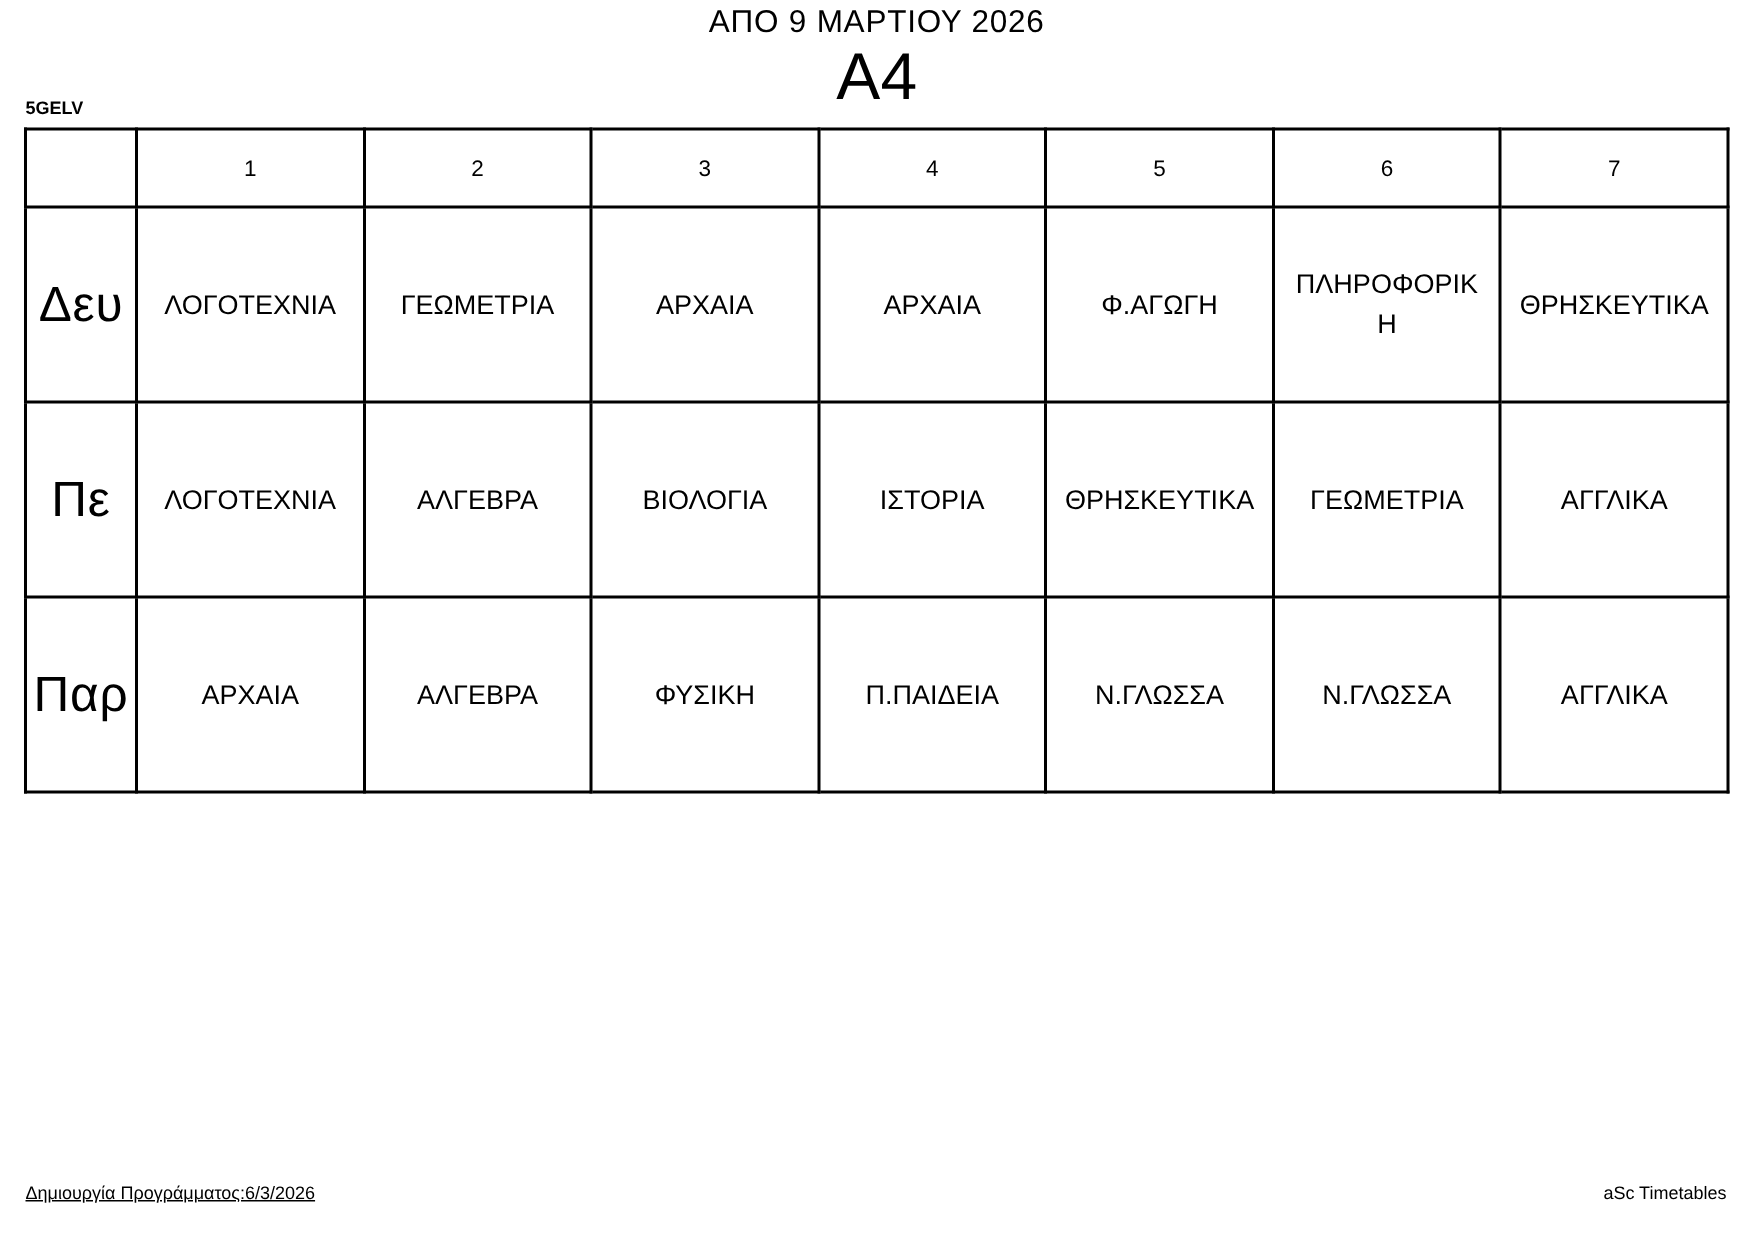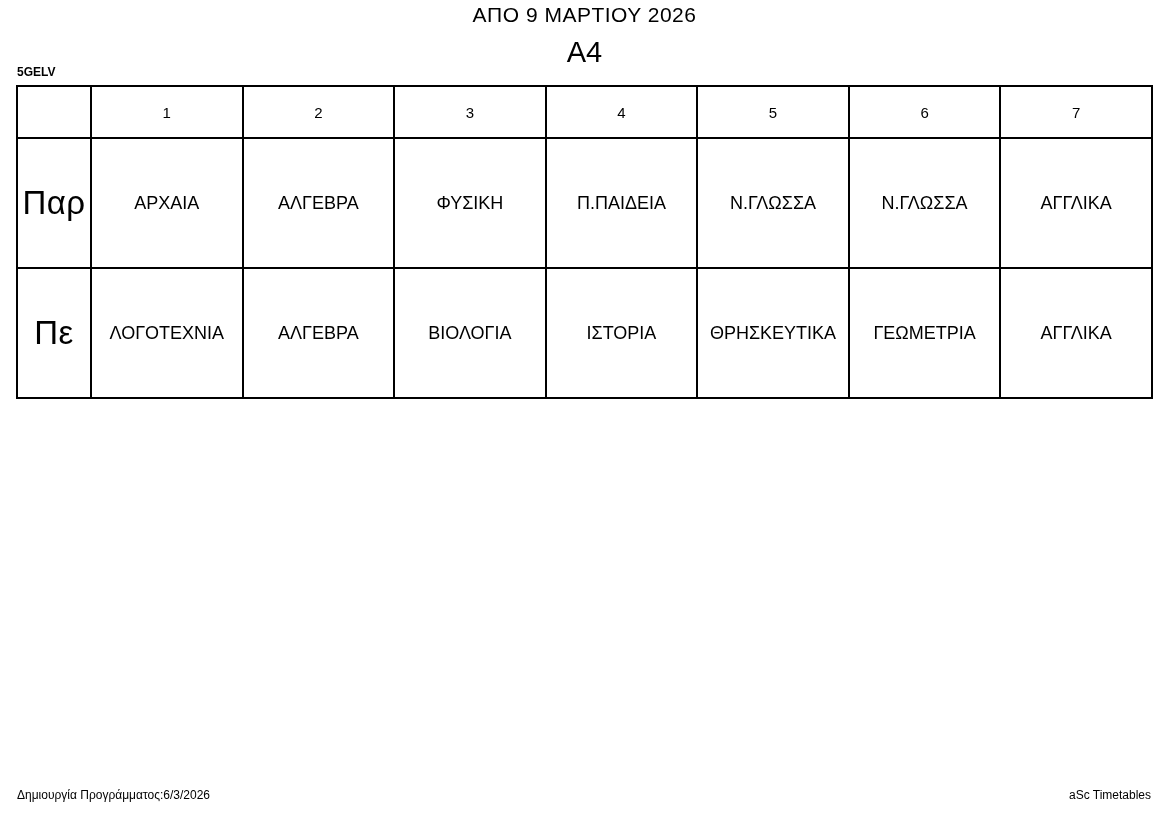--- a/index.html
+++ b/index.html
@@ -16,21 +16,21 @@
     top: 2px; left: 0;
     width: 1169px;
     text-align: center;
   }
   .date-line {
     font-size: 21px;
     line-height: 26px;
     letter-spacing: 0.5px;
   }
   .class-name {
-    font-size: 29px;
+    font-size: 44px;
     line-height: 48px;
   }
   .code-label {
     position: absolute;
     left: 17px; top: 65px;
     font-size: 12px;
     font-weight: bold;
   }
   table.timetable {
     position: absolute;
@@ -58,20 +58,21 @@
     font-size: 18px;
     line-height: 27px;
     padding: 0 8px;
     overflow-wrap: break-word;
     word-break: break-word;
   }
   .footer-left {
     position: absolute;
     left: 17px; top: 788px;
     font-size: 12px;
+    text-decoration: underline;
   }
   .footer-right {
     position: absolute;
     right: 18px; top: 788px;
     font-size: 12px;
     text-align: left;
   }
 </style>
 </head>
 <body>
@@ -99,36 +100,46 @@
         <td class="period-header"></td>
         <td class="period-header">1</td>
         <td class="period-header">2</td>
         <td class="period-header">3</td>
         <td class="period-header">4</td>
         <td class="period-header">5</td>
         <td class="period-header">6</td>
         <td class="period-header">7</td>
       </tr>
       <tr class="data-row">
-        <td class="day-cell">Παρ</td>
+        <td class="day-cell">Δευ</td>
+        <td class="subject-cell">ΛΟΓΟΤΕΧΝΙΑ</td>
+        <td class="subject-cell">ΓΕΩΜΕΤΡΙΑ</td>
         <td class="subject-cell">ΑΡΧΑΙΑ</td>
-        <td class="subject-cell">ΑΛΓΕΒΡΑ</td>
-        <td class="subject-cell">ΦΥΣΙΚΗ</td>
-        <td class="subject-cell">Π.ΠΑΙΔΕΙΑ</td>
-        <td class="subject-cell">Ν.ΓΛΩΣΣΑ</td>
-        <td class="subject-cell">Ν.ΓΛΩΣΣΑ</td>
-        <td class="subject-cell">ΑΓΓΛΙΚΑ</td>
+        <td class="subject-cell">ΑΡΧΑΙΑ</td>
+        <td class="subject-cell">Φ.ΑΓΩΓΗ</td>
+        <td class="subject-cell">ΠΛΗΡΟΦΟΡΙΚΗ</td>
+        <td class="subject-cell">ΘΡΗΣΚΕΥΤΙΚΑ</td>
       </tr>
       <tr class="data-row">
         <td class="day-cell">Πε</td>
         <td class="subject-cell">ΛΟΓΟΤΕΧΝΙΑ</td>
         <td class="subject-cell">ΑΛΓΕΒΡΑ</td>
         <td class="subject-cell">ΒΙΟΛΟΓΙΑ</td>
         <td class="subject-cell">ΙΣΤΟΡΙΑ</td>
         <td class="subject-cell">ΘΡΗΣΚΕΥΤΙΚΑ</td>
         <td class="subject-cell">ΓΕΩΜΕΤΡΙΑ</td>
         <td class="subject-cell">ΑΓΓΛΙΚΑ</td>
       </tr>
+      <tr class="data-row">
+        <td class="day-cell">Παρ</td>
+        <td class="subject-cell">ΑΡΧΑΙΑ</td>
+        <td class="subject-cell">ΑΛΓΕΒΡΑ</td>
+        <td class="subject-cell">ΦΥΣΙΚΗ</td>
+        <td class="subject-cell">Π.ΠΑΙΔΕΙΑ</td>
+        <td class="subject-cell">Ν.ΓΛΩΣΣΑ</td>
+        <td class="subject-cell">Ν.ΓΛΩΣΣΑ</td>
+        <td class="subject-cell">ΑΓΓΛΙΚΑ</td>
+      </tr>
     </tbody>
 </table>
 
 <div class="footer-left">Δημιουργία Προγράμματος:6/3/2026</div>
 <div class="footer-right">aSc Timetables</div>
 
 </body></html>

